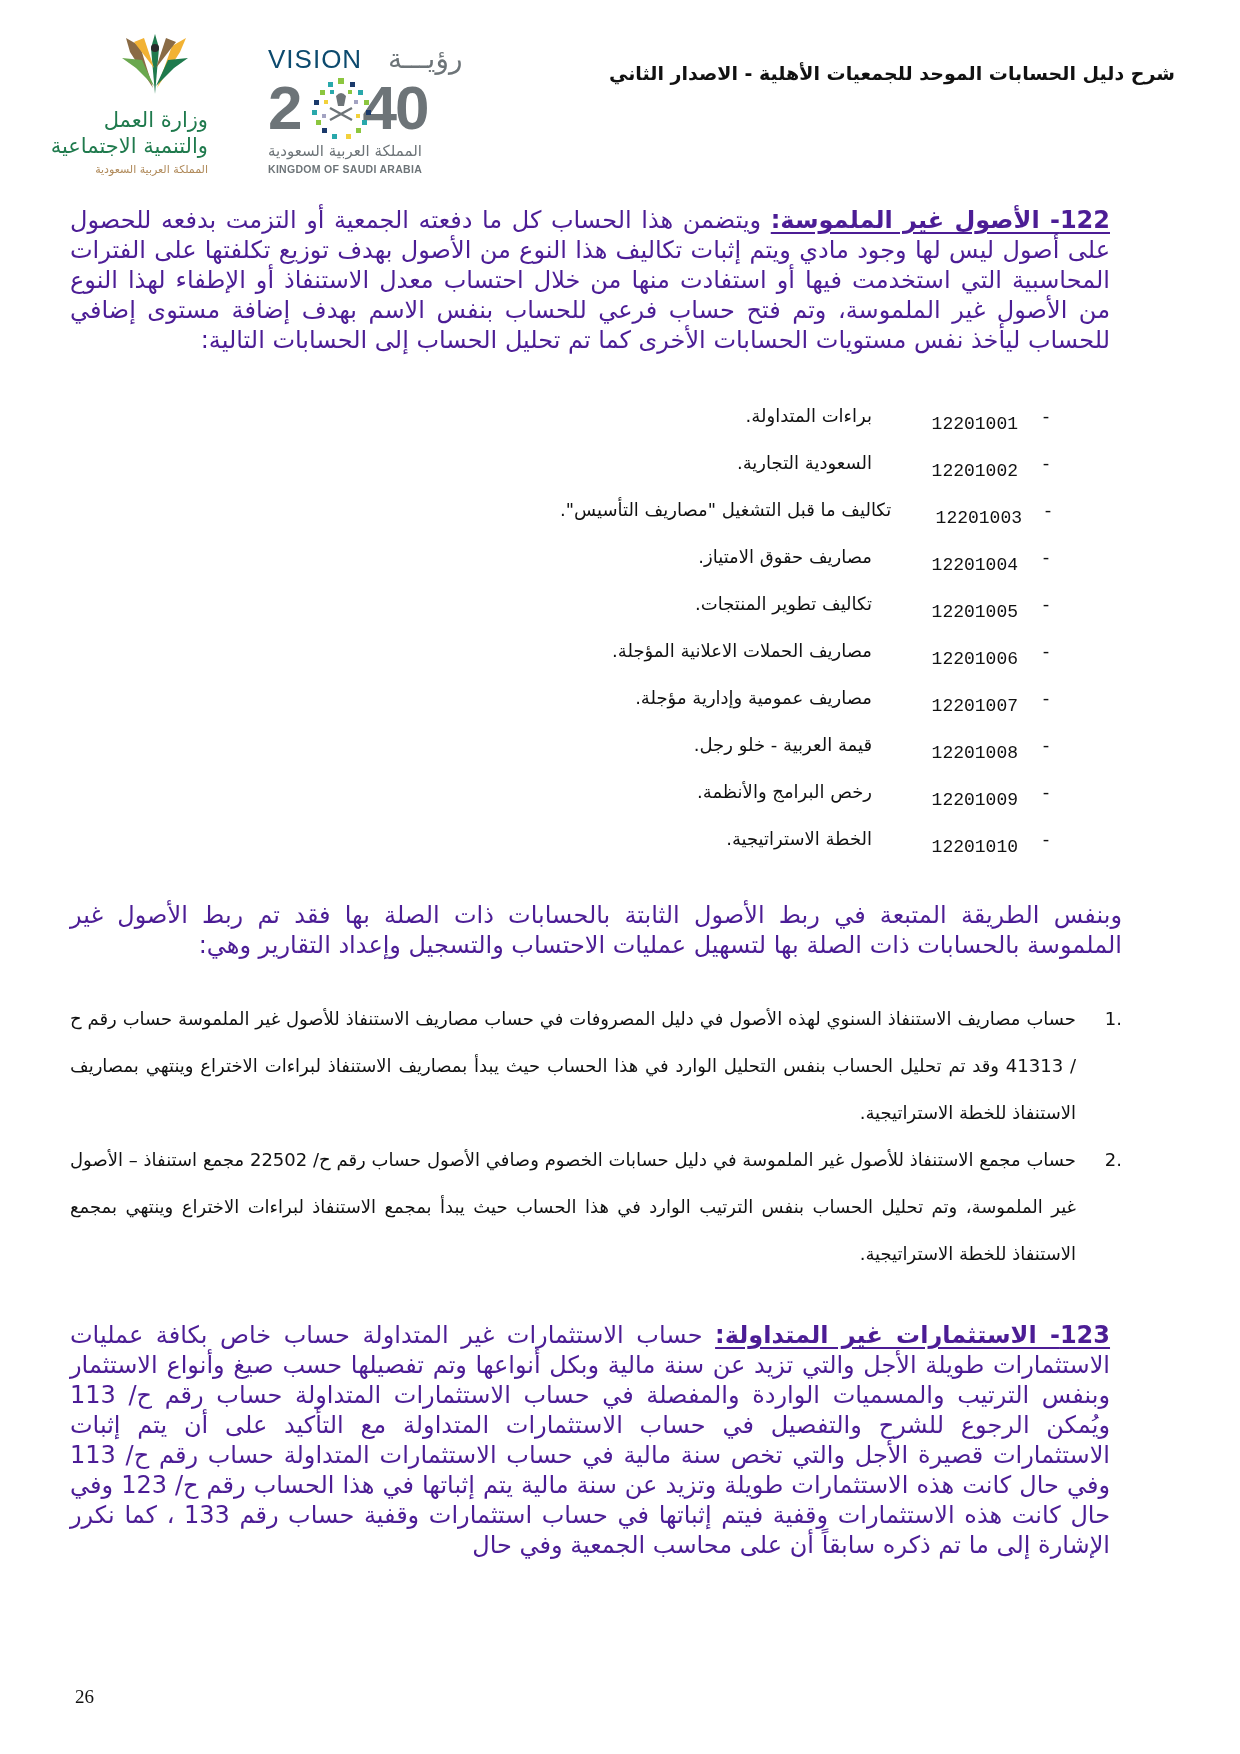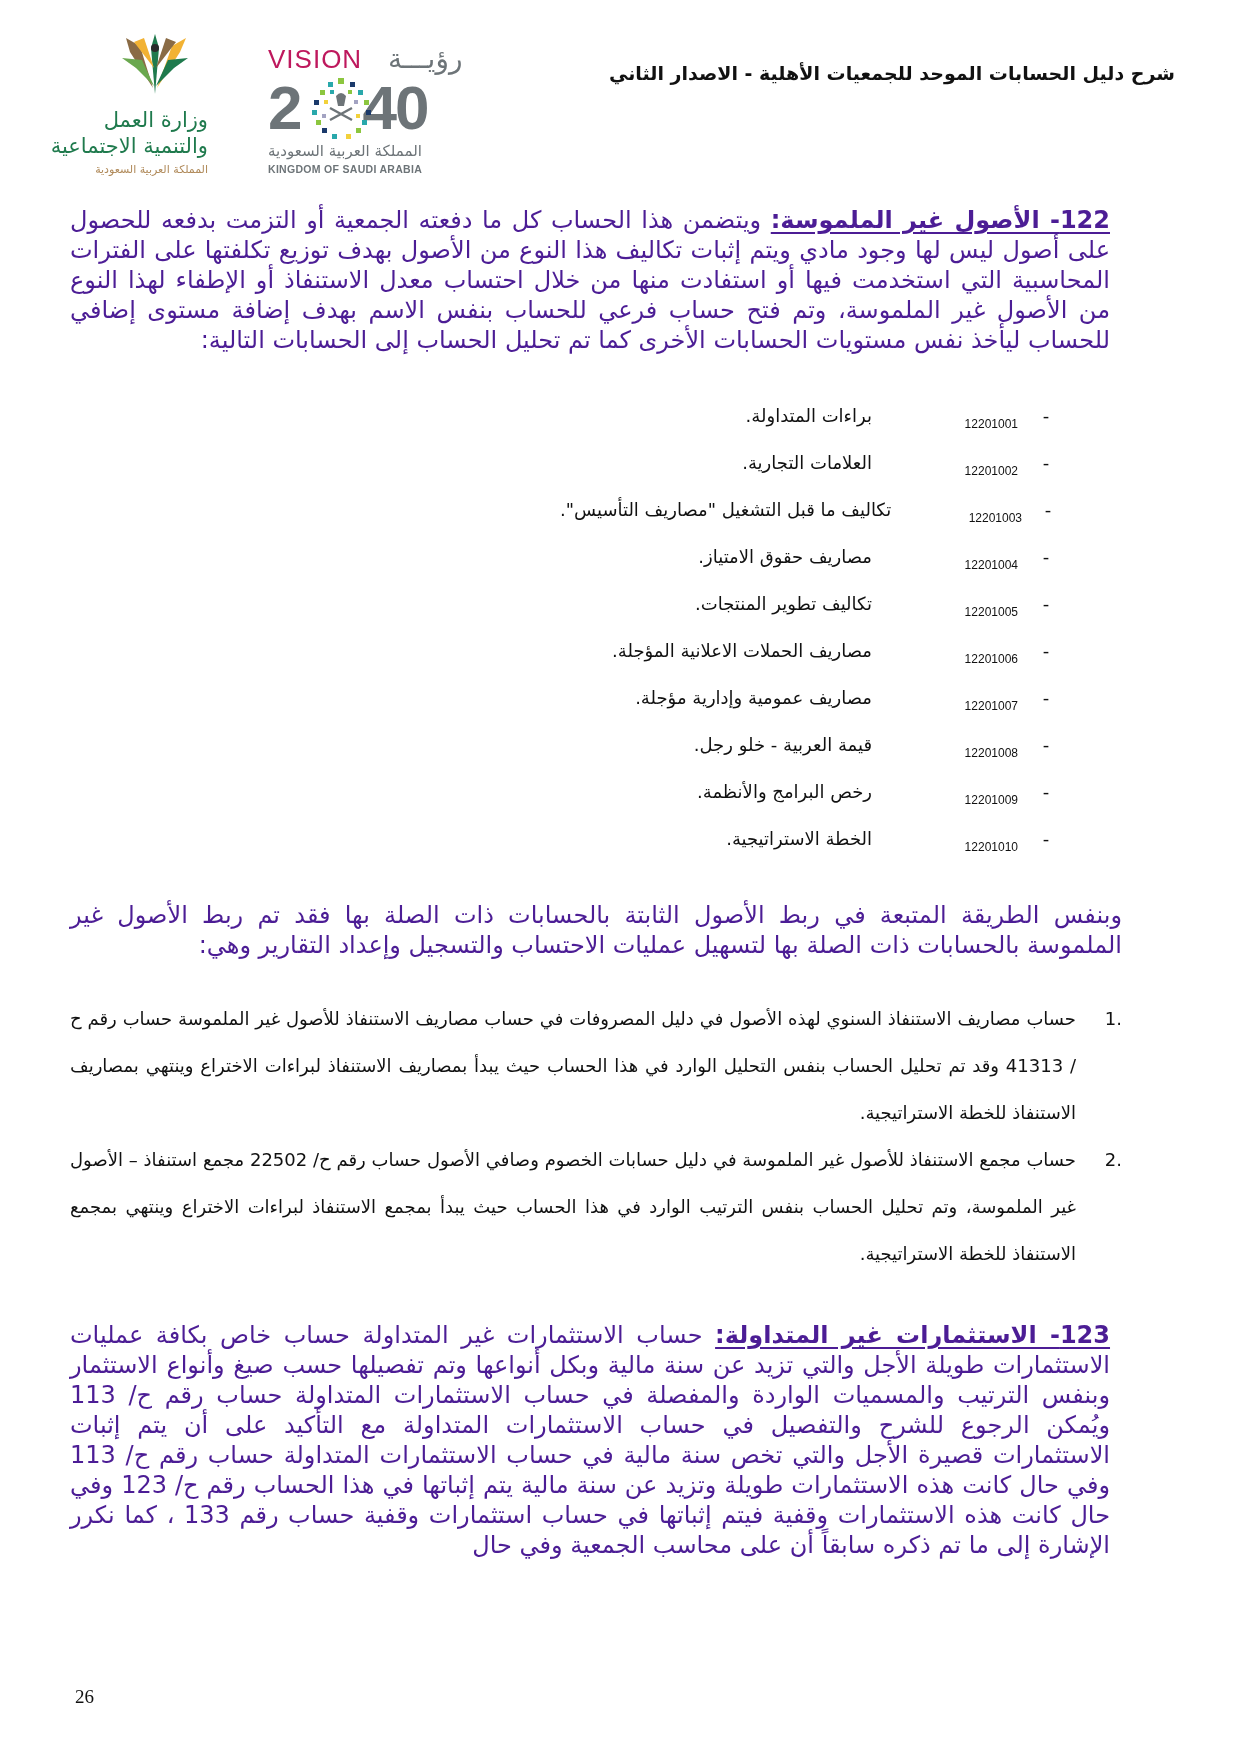--- a/index.html
+++ b/index.html
@@ -17,21 +17,21 @@
     }
     .logo-ministry { position: absolute; left: 48px; top: 28px; width: 160px; height: 145px; }
     .logo-vision { position: absolute; left: 268px; top: 44px; width: 200px; height: 135px; }
     .ministry-text {
       position: absolute; right: 0; direction: rtl; white-space: nowrap; color: #1f7a4d; margin-top: 12px;
     }
     .ministry-text.l1 { top: 68px; font-size: 21px; }
     .ministry-text.l2 { top: 94px; font-size: 21px; }
     .ministry-text.l3 { top: 123px; font-size: 11px; color: #b08a5a; }
 
-    .vision-word { position: absolute; left: 0; top: 0; font-size: 26px; color: #be185d; letter-spacing: 1px; font-family: "Liberation Sans", sans-serif; }
+    .vision-word { position: absolute; left: 0; top: 0; font-size: 26px; color: #0c4a6e; letter-spacing: 1px; font-family: "Liberation Sans", sans-serif; }
     .vision-ar { position: absolute; left: 120px; top: -2px; font-size: 28px; color: #6d7478; direction: rtl; }
     .vision-year { position: absolute; left: 0; top: 28px; font-size: 62px; font-weight: bold; color: #6d7478; font-family: "Liberation Sans", sans-serif; letter-spacing: -2px; }
     .vision-year .zero-slot { display: inline-block; width: 62px; }
     .vision-emblem { position: absolute; left: 40px; top: 32px; width: 66px; height: 66px; }
     .vision-kingdom-ar { position: absolute; left: 0; top: 98px; font-size: 15px; color: #6d7478; direction: rtl; width: 190px; text-align: left; }
     .vision-kingdom-en { position: absolute; left: 0; top: 119px; font-size: 10.5px; font-weight: bold; color: #6d7478; font-family: "Liberation Sans", sans-serif; letter-spacing: 0.3px; }
 
     
     .para {
       position: absolute; direction: rtl; text-align: justify; text-align-last: right;
@@ -39,21 +39,21 @@
     }
     .para .heading { font-weight: bold; text-decoration: underline; text-underline-offset: 4px; }
     .p122 { top: 205px; right: 130px; left: 70px; width: auto; }
     .p-linking { top: 900px; right: 118px; left: 70px; }
     .p123 { top: 1320px; right: 130px; left: 70px; }
 
     
     .code-list { position: absolute; top: 392px; right: 180px; width: 500px; direction: rtl; }
     .code-row { height: 47px; display: flex; align-items: center; font-size: 18px; }
     .code-dash { width: 28px; text-align: center; }
-    .code-num { width: 120px; text-align: right; direction: ltr; font-family: Liberation Sans, sans-serif; padding-right: 14px; box-sizing: border-box; font-size: 12px; margin-top: 16px; }
+    .code-num { width: 120px; text-align: right; direction: ltr; font-family: Liberation Mono, monospace; padding-right: 14px; box-sizing: border-box; font-size: 18px; margin-top: 16px; }
     .code-name { padding-right: 40px; white-space: nowrap; }
 
     
     .num-list { position: absolute; top: 995px; right: 118px; left: 70px; direction: rtl; }
     .num-item { display: flex; font-size: 18px; line-height: 47px; }
     .num-marker { width: 36px; flex: 0 0 36px; direction: ltr; text-align: right; padding-left: 8px; box-sizing: border-box; }
     .num-text { flex: 1; text-align: justify; text-align-last: right; padding-right: 10px; }
 
     .page-number { position: absolute; left: 75px; top: 1686px; font-size: 19px; font-family: Liberation Serif, serif; }
   </style>
@@ -121,21 +121,21 @@
 
   <div class="code-list">
     <div class="code-row">
         <span class="code-dash">-</span>
         <span class="code-num">12201001</span>
         <span class="code-name">براءات المتداولة.</span>
       </div>
     <div class="code-row">
         <span class="code-dash">-</span>
         <span class="code-num">12201002</span>
-        <span class="code-name">العلامات التجارية.</span>
+        <span class="code-name">السعودية التجارية.</span>
       </div>
     <div class="code-row">
         <span class="code-dash">-</span>
         <span class="code-num">12201003</span>
         <span class="code-name">تكاليف ما قبل التشغيل "مصاريف التأسيس".</span>
       </div>
     <div class="code-row">
         <span class="code-dash">-</span>
         <span class="code-num">12201004</span>
         <span class="code-name">مصاريف حقوق الامتياز.</span>

